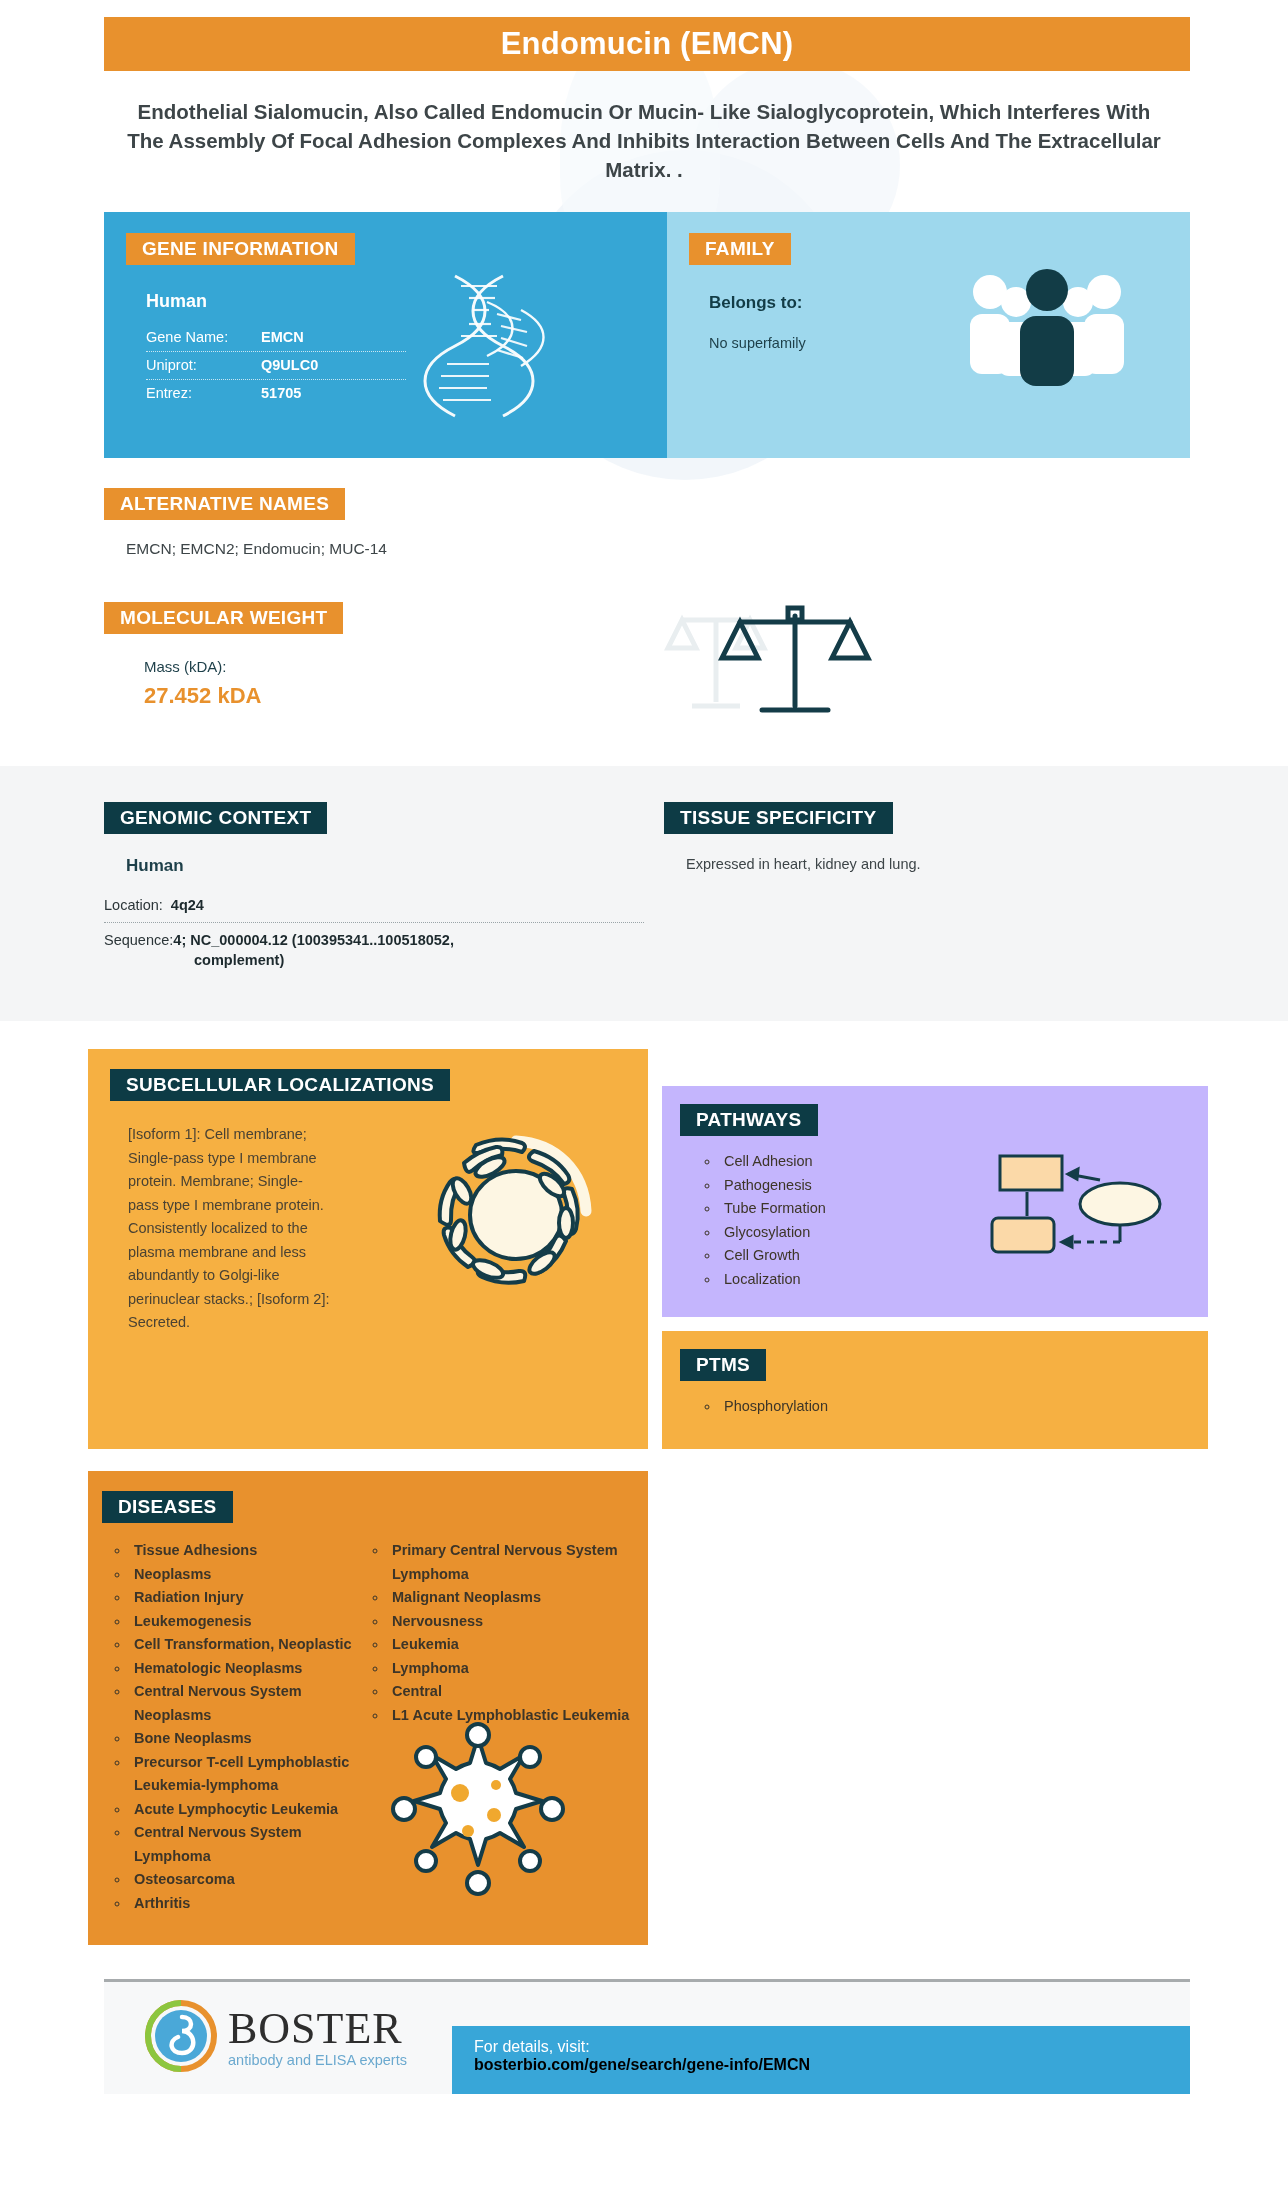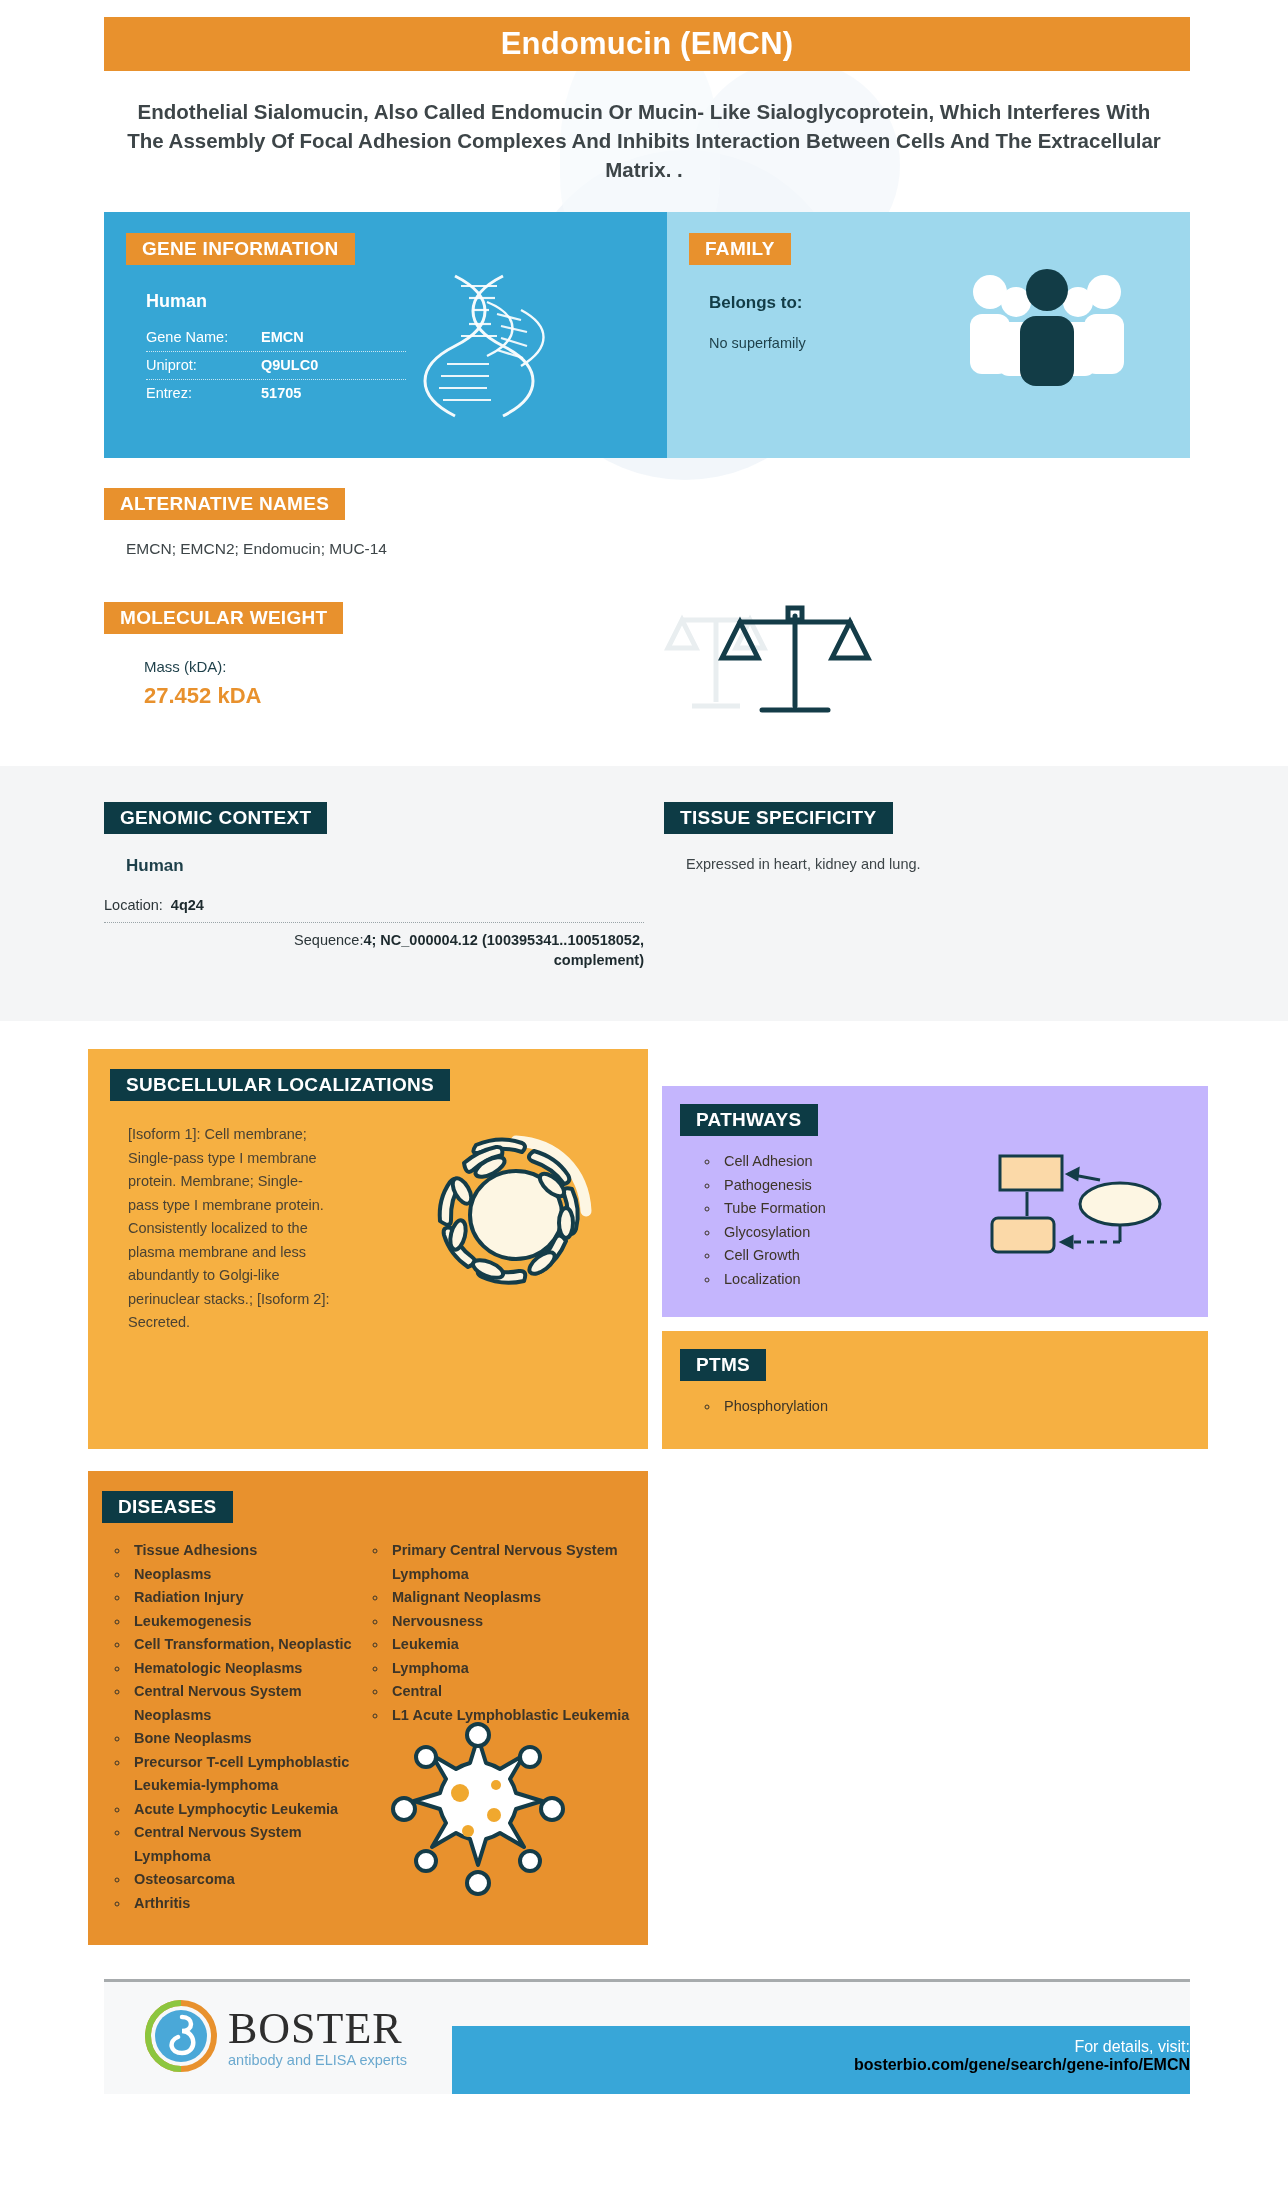--- a/index.html
+++ b/index.html
@@ -161,21 +161,21 @@
   }
   .gc-row {
     display: flex;
     margin: 0 0 0 0;
     padding: 9px 0 9px 0;
     width: 540px;
     border-bottom: 1px dotted #9aa4a8;
     font-size: 14.5px;
     color: #2b3538;
   }
-  .gc-row:last-child { border-bottom: none; text-align: right; }
+  .gc-row:last-child { border-bottom: none; }
   .gc-k { white-space: nowrap; }
   .gc-v { font-weight: bold; color: #1d2a2e; }
   .gc-wrap { margin-top: 12px; }
   .gc-seq-indent { margin-left: 90px; font-weight: bold; color:#1d2a2e; font-size: 14.5px; padding-top: 4px;}
   .ts-body {
     color: #3d4548;
     font-size: 14.5px;
     margin: 22px 0 0 22px;
   }
 
@@ -286,21 +286,20 @@
   }
   .visit-box {
     position: absolute;
     left: 348px;
     top: 44px;
     width: 738px;
     background: #38a6d8;
     padding: 12px 0 10px 22px;
     height: 68px;
     overflow: hidden;
-    text-align: right;
   }
   .visit-label { color: #ffffff; font-size: 16px; }
   .visit-url {
     color: #000000;
     font-size: 16px;
     font-weight: bold;
   }
 </style>
 </head>
 <body>

